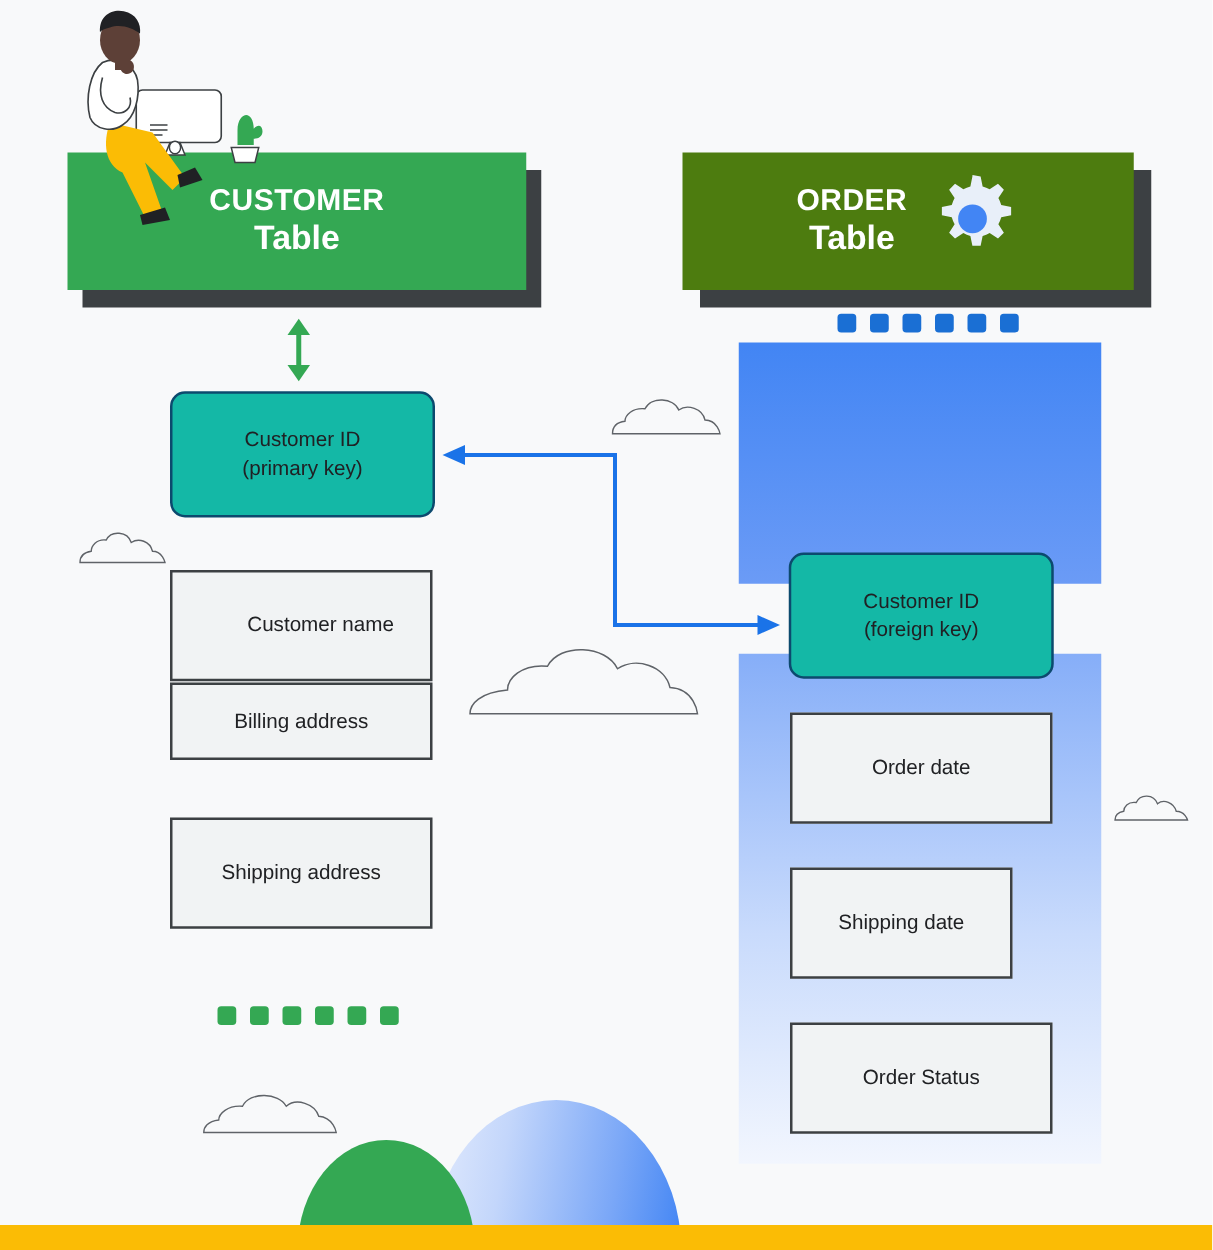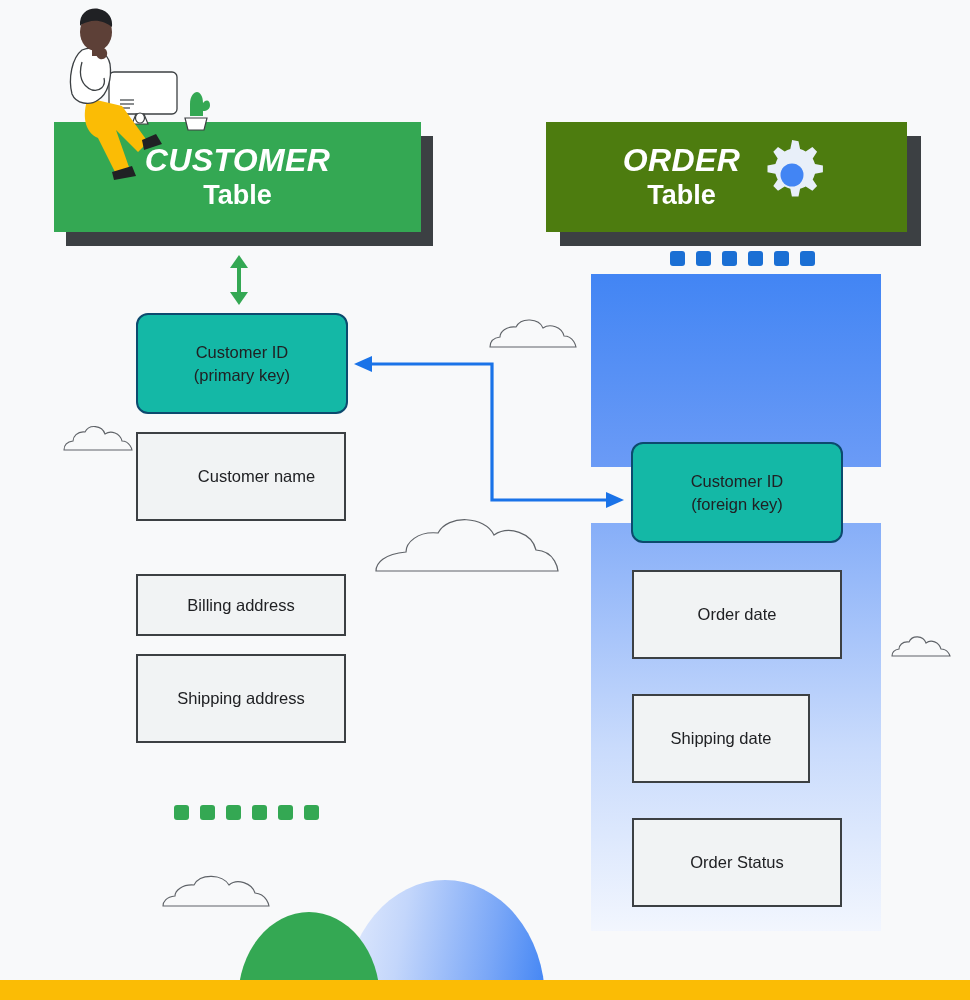--- a/index.html
+++ b/index.html
@@ -53,25 +53,24 @@
   .table-header-shadow {
     position: absolute;
     background: #3c4043;
     z-index: 5;
   }
   .header-text {
     text-align: center;
     line-height: 1.18;
   }
   .header-title {
-    font-size: 32px;
+    font-size: 24px;
     font-weight: bold;
     letter-spacing: 0.4px;
     display: block;
-    font-style: italic;
   }
   .header-sub {
     font-size: 27px;
     font-weight: bold;
     display: block;
   }
   #customer-header { background: #34a853; }
   #order-header    { background: #4d7c0f; }
 
   .gear-icon { margin-left: 14px; display: block; }
@@ -193,25 +192,25 @@
     <span class="dot dot-blue"></span>
   </div>
 
   <div class="field-box field-key" style="left:136px; top:313px; width:212px; height:101px;">
     <span>
       <span>Customer ID</span><br>
       <span>(primary key)</span>
     </span>
   </div>
 
-  <div class="field-box" style="left:136px; top:432px; width:210px; height:89px;padding-left:31px;">
+  <div class="field-box" style="left:136px; top:456px; width:210px; height:89px;padding-left:31px;">
     <span>Customer name</span>
   </div>
 
-  <div class="field-box" style="left:136px; top:574px; width:210px; height:62px;">
+  <div class="field-box" style="left:136px; top:546px; width:210px; height:62px;">
     <span>Billing address</span>
   </div>
 
   <div class="field-box" style="left:136px; top:654px; width:210px; height:89px;">
     <span>Shipping address</span>
   </div>
 
   <div class="dot-row" style="left:174px; top:805px;">
     <span class="dot dot-green"></span>
     <span class="dot dot-green"></span>

